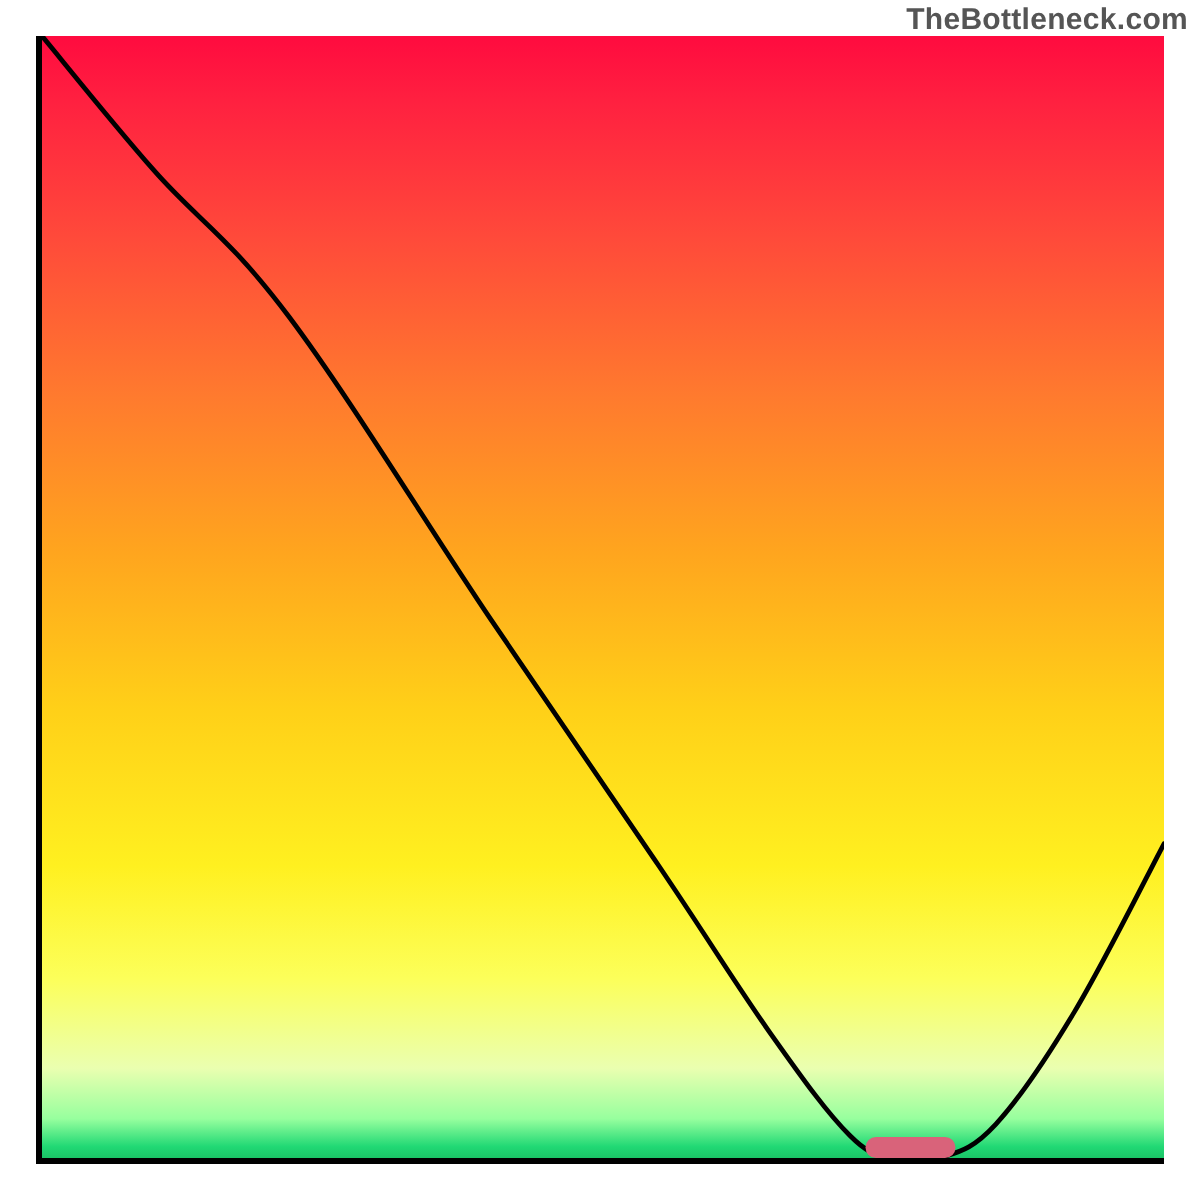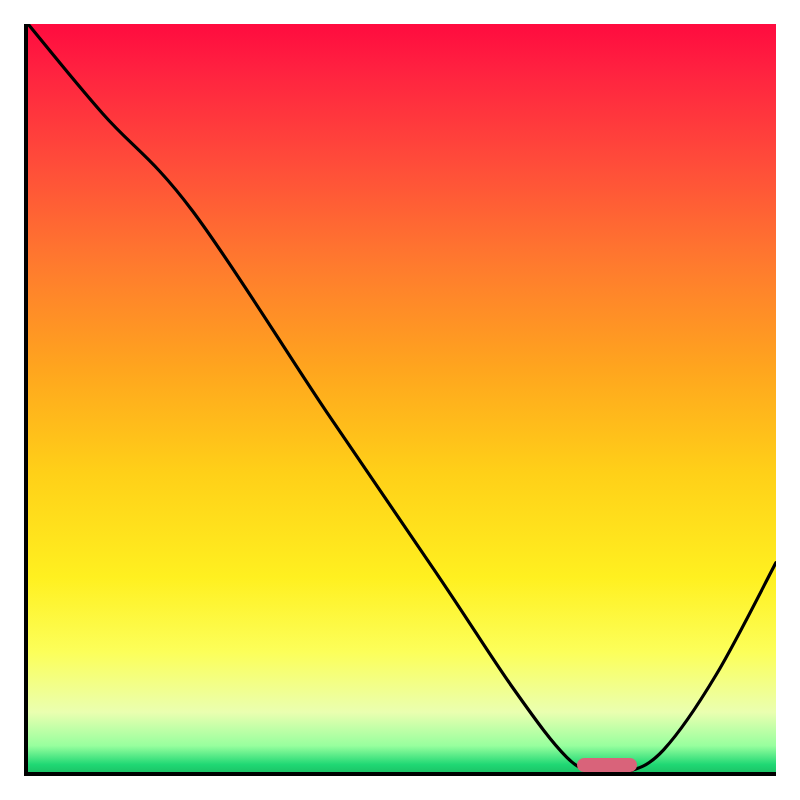--- a/index.html
+++ b/index.html
@@ -72,20 +72,21 @@
     height: 14px;
     border-radius: 7px;
     background: #d9637a;
     z-index: 3;
   }
 </style>
 </head>
 <body>
 
 <div class="canvas">
+  <div class="watermark">TheBottleneck.com</div>
 
   <div class="plot-area">
     <div class="gradient-fill"></div>
 
     <svg class="curve" viewBox="0 0 752 752" preserveAspectRatio="none">
       <path fill="none" stroke="#000000" stroke-width="3.2" stroke-linejoin="round" stroke-linecap="round" d="M 0,0 C 13.536,16.2432 45.4208,56.40000000000001 75.2,90.24000000000001 C 104.9792,124.08000000000001 124.832,133.856 165.44,188 C 206.048,242.144 256.13120000000004,324.71360000000004 300.8,391.04 C 345.4688,457.3664 379.76000000000005,506.39680000000004 413.6,556.48 C 447.44,606.5632 465.78880000000004,636.7936 488.8,669.28 C 511.8112,701.7664 526.5504,722.0704000000001 541.4399999999999,736.96 C 556.3295999999999,751.8496 560.6912,749.2928 571.52,752 C 582.3488,754.7072 589.4176,756.0608 601.6,752 C 613.7824,747.9392 622.9567999999999,747.0368000000001 639.1999999999999,729.44 C 655.4431999999999,711.8432 671.5360000000001,688.08 691.84,654.24 C 712.144,620.4 741.1712,561.7439999999999 752,541.4399999999999"></path>
     </svg>
 
     <div class="marker" style="left: 548.96px; width: 60.16px; bottom: 0px; background: rgb(217, 99, 122);"></div>
   </div>

